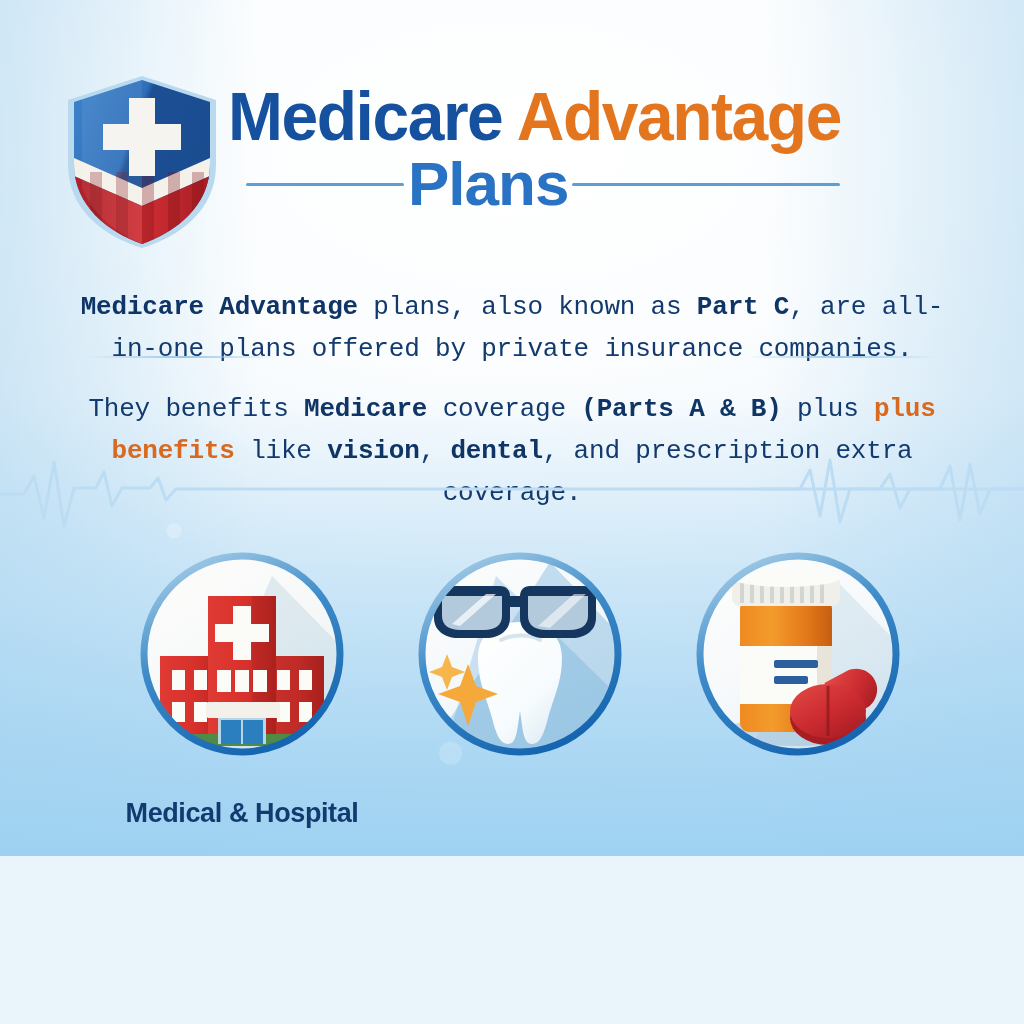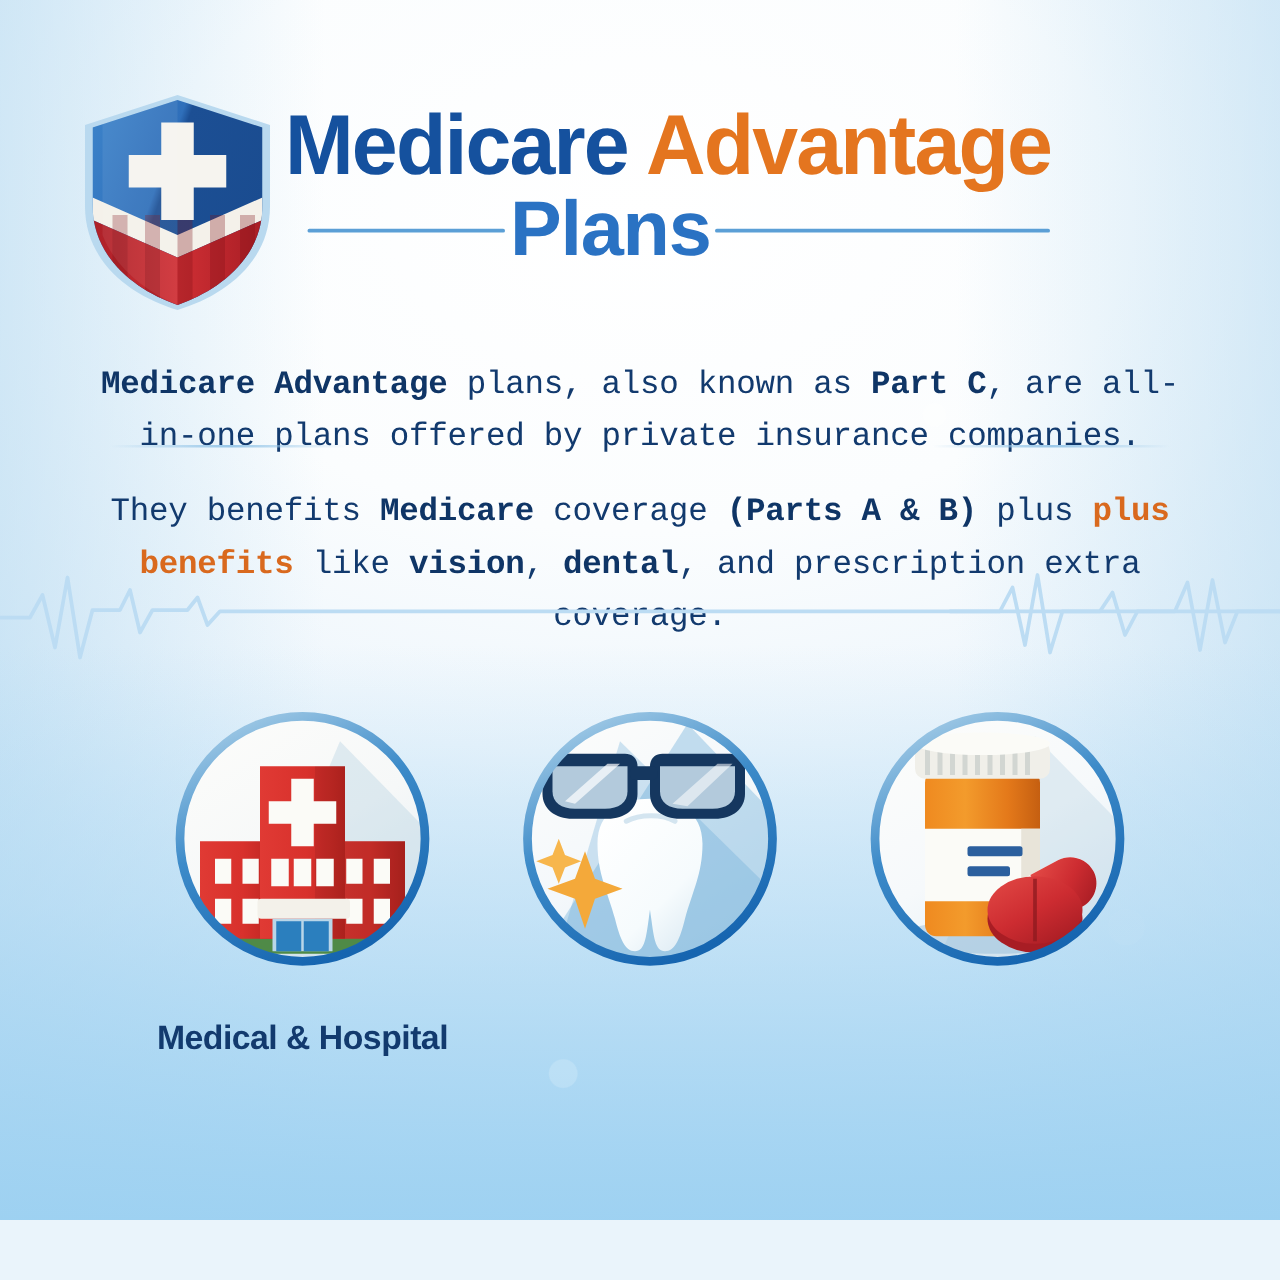--- a/index.html
+++ b/index.html
@@ -7,21 +7,21 @@
   html,body { width:1024px; height:1024px; overflow:hidden; }
   body {
     font-family:"Liberation Sans", sans-serif;
     background:#eaf4fb;
     position:relative;
   }
 
   
   .poster {
     position:absolute; inset:0;
-    width:1024px; height:976px;
+    width:1024px; height:856px;
     overflow:hidden;
     background:
       radial-gradient(120% 80% at 50% 18%, #ffffff 0%, #fbfdfe 32%, #eef6fc 55%, #dceefa 76%, #c5e3f7 100%);
   }
   .bg-bottom-wash {
     position:absolute; left:0; right:0; bottom:0; height:460px;
     background:linear-gradient(to bottom, rgba(197,227,247,0) 0%, rgba(176,217,243,.55) 45%, rgba(155,208,241,.92) 100%);
     pointer-events:none;
   }
   .bg-corner-l {
@@ -93,21 +93,21 @@
     position:absolute; top:356px; height:2px;
     background:linear-gradient(to right, rgba(150,198,232,0), rgba(150,198,232,.95), rgba(150,198,232,0));
   }
   .flank-l { left:88px; width:190px; }
   .flank-r { right:88px; width:190px; }
 
   
   .ekg { position:absolute; left:0; top:448px; width:1024px; height:90px; }
 
   
-  .icons { position:absolute; left:0; top:553px; width:1024px; height:320px; }
+  .icons { position:absolute; left:0; top:536px; width:1024px; height:320px; }
   .card { position:absolute; top:0; width:290px; text-align:center; }
   .card-1 { left:97px; }
   .card-2 { left:375px; }
   .card-3 { left:653px; }
   .circle-holder {
     position:relative; width:240px; height:240px; margin:0 auto;
   }
   .card-label {
     margin-top:22px;
     font-family:"Liberation Sans", sans-serif;

